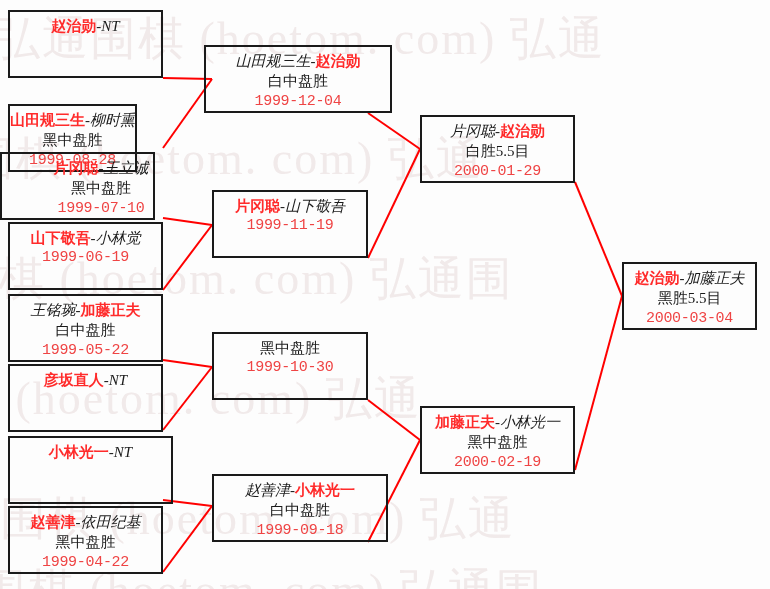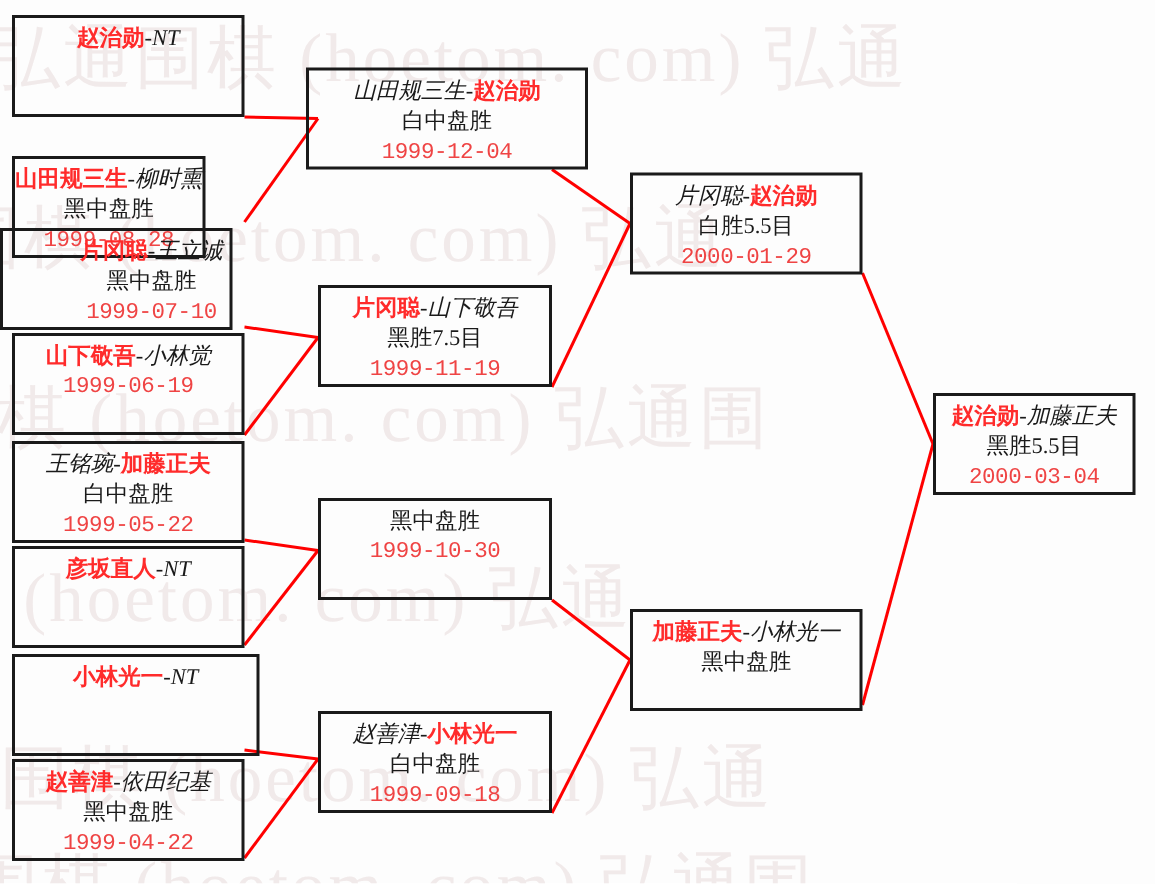--- a/index.html
+++ b/index.html
@@ -151,40 +151,40 @@
         <div class="mb-result">黑中盘胜</div>
         <div class="mb-date">1999-04-22</div>
       </div>
       <div class="match-box" style="left: 204px; top: 45px; width: 188px; height: 68px;">
         <div class="mb-players"><span class="lose">山田规三生</span><span class="sep">-</span><span class="win">赵治勋</span></div>
         <div class="mb-result">白中盘胜</div>
         <div class="mb-date">1999-12-04</div>
       </div>
       <div class="match-box" style="left: 212px; top: 190px; width: 156px; height: 68px;">
         <div class="mb-players"><span class="win">片冈聪</span><span class="sep">-</span><span class="lose">山下敬吾</span></div>
-        <div class="mb-result">黑胜7.5目</div>
         <div class="mb-date">1999-11-19</div>
       </div>
       <div class="match-box" style="left: 212px; top: 332px; width: 156px; height: 68px;">
         <div class="mb-result">黑中盘胜</div>
         <div class="mb-date">1999-10-30</div>
       </div>
-      <div class="match-box" style="left: 212px; top: 474px; width: 156px; height: 68px;">
+      <div class="match-box" style="left: 212px; top: 474px; width: 176px; height: 68px;">
         <div class="mb-players"><span class="lose">赵善津</span><span class="sep">-</span><span class="win">小林光一</span></div>
         <div class="mb-result">白中盘胜</div>
         <div class="mb-date">1999-09-18</div>
       </div>
       <div class="match-box" style="left: 420px; top: 115px; width: 155px; height: 68px;">
         <div class="mb-players"><span class="lose">片冈聪</span><span class="sep">-</span><span class="win">赵治勋</span></div>
         <div class="mb-result">白胜5.5目</div>
         <div class="mb-date">2000-01-29</div>
       </div>
       <div class="match-box" style="left: 420px; top: 406px; width: 155px; height: 68px;">
         <div class="mb-players"><span class="win">加藤正夫</span><span class="sep">-</span><span class="lose">小林光一</span></div>
         <div class="mb-result">黑中盘胜</div>
+        <div class="mb-date">2000-02-19</div>
       </div>
       <div class="match-box" style="left: 622px; top: 262px; width: 135px; height: 68px;">
         <div class="mb-players"><span class="win">赵治勋</span><span class="sep">-</span><span class="lose">加藤正夫</span></div>
         <div class="mb-result">黑胜5.5目</div>
         <div class="mb-date">2000-03-04</div>
       </div>
     </div>
 
 </div>
 

